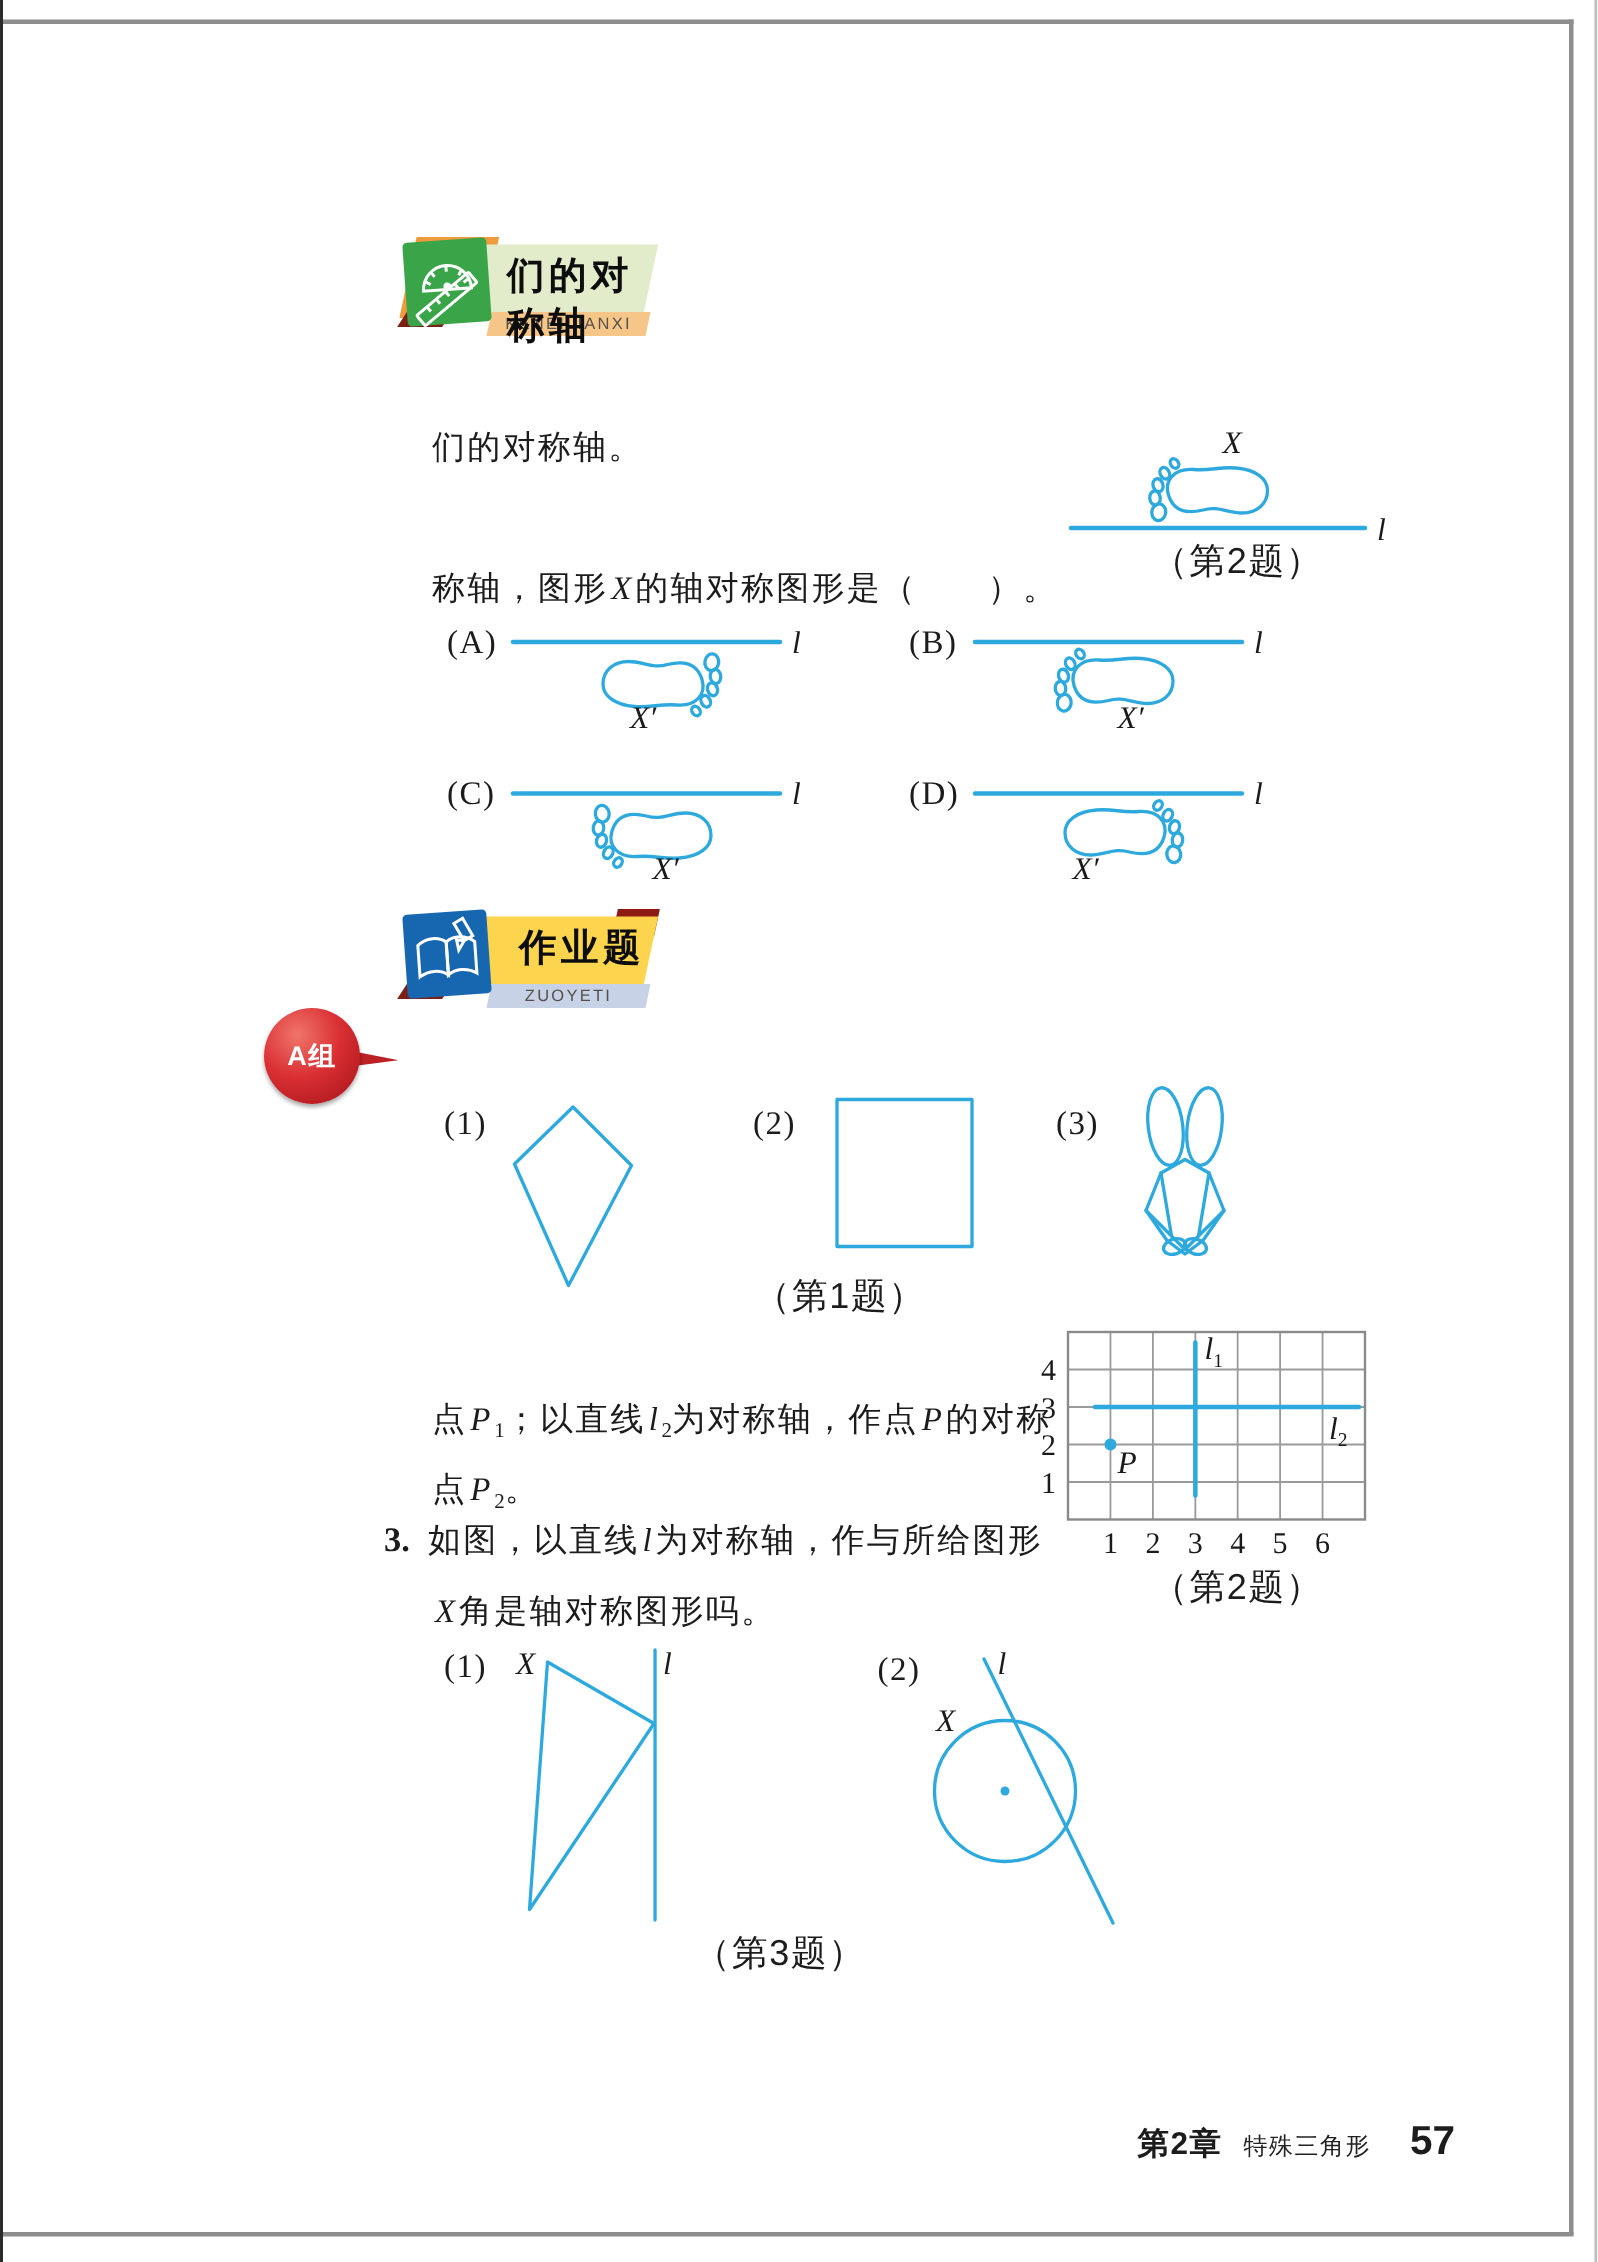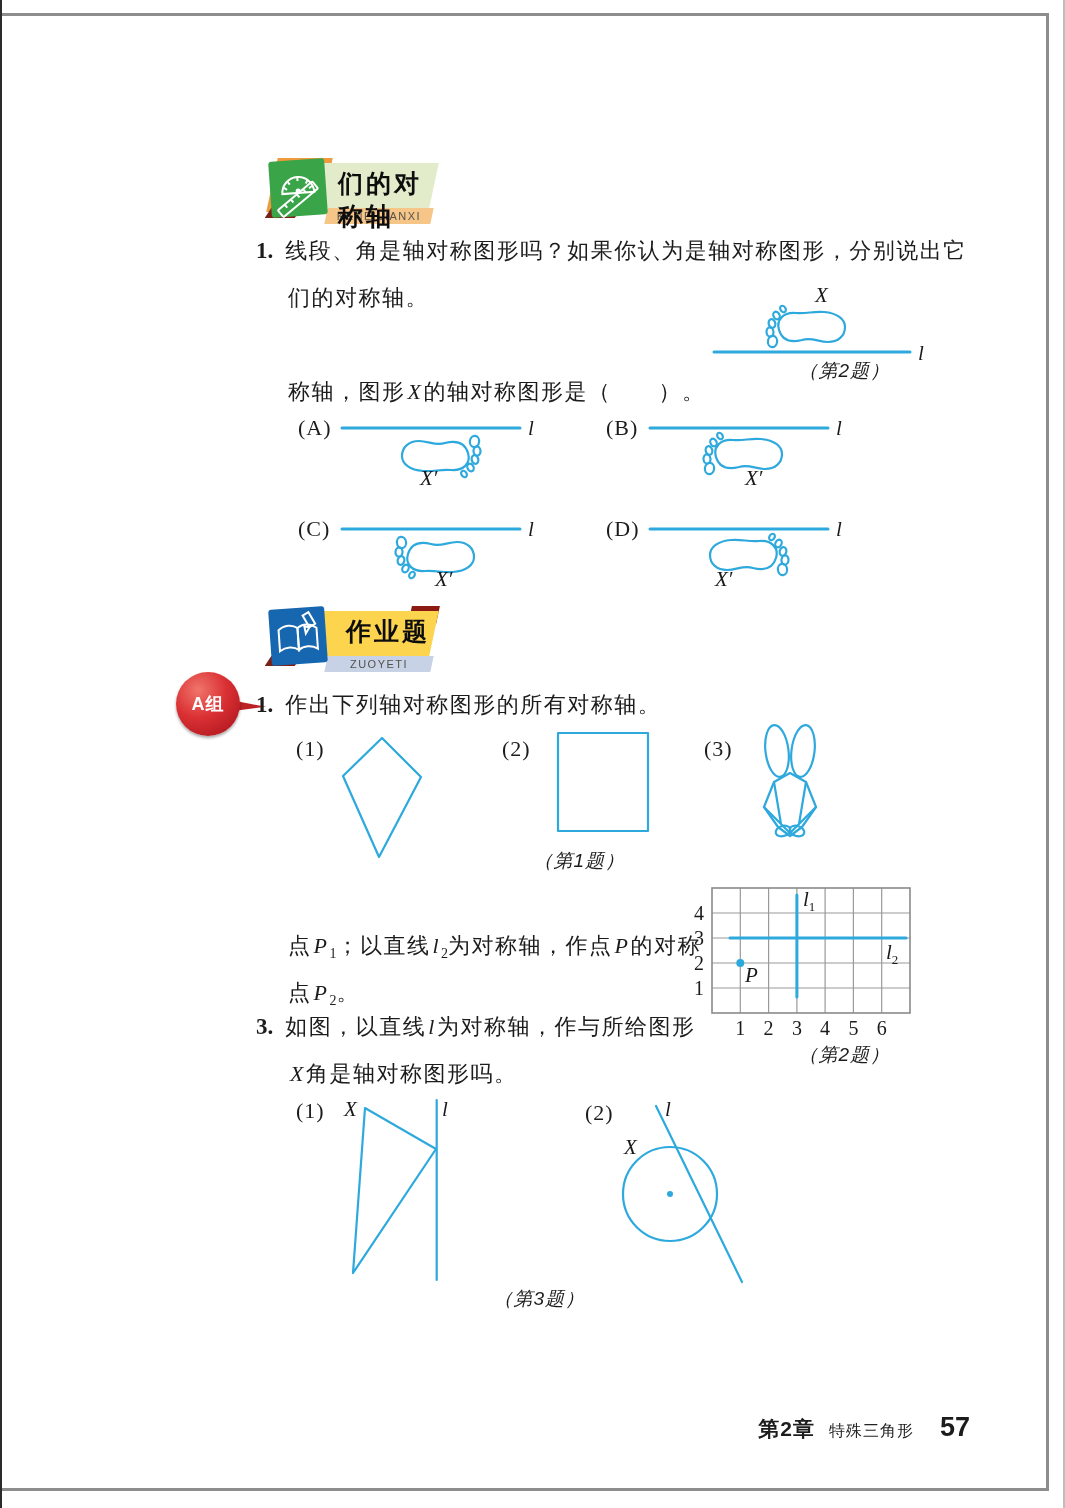--- a/index.html
+++ b/index.html
@@ -10,21 +10,21 @@
   .frame-right{position:absolute;left:1046px;top:13px;width:3px;height:1477px;background:#8d8d8d;}
   .frame-bottom{position:absolute;left:0;top:1488px;width:1049px;height:3px;background:#8d8d8d;}
   .edge-left{position:absolute;left:0;top:0;width:2px;height:1508px;background:#2b2b2b;}
   .edge-right{position:absolute;left:1063px;top:0;width:2px;height:1508px;background:#bdbdbd;}
 
   .row{position:absolute;white-space:nowrap;font-size:22px;letter-spacing:1.5px;line-height:30px;}
   .qnum{font-family:"Liberation Serif",serif;font-weight:bold;font-style:normal;
         letter-spacing:0;margin-right:12px;font-size:23px;}
   .mvar{font-family:"Liberation Serif",serif;font-style:italic;letter-spacing:0.5px;padding:0 2px;}
   .msub{font-family:"Liberation Serif",serif;font-style:normal;font-size:14px;vertical-align:-5px;letter-spacing:0;}
-  .caption{position:absolute;font-size:19px;letter-spacing:1px;text-align:right;color:#1c1c1c;font-style:italic;}
+  .caption{position:absolute;font-size:24px;letter-spacing:1px;text-align:center;color:#1c1c1c;}
   .opt-label{position:absolute;font-family:"Liberation Serif",serif;font-size:22px;letter-spacing:1px;}
   .item-label{position:absolute;font-family:"Liberation Serif",serif;font-size:22px;letter-spacing:1px;}
 
   svg{position:absolute;overflow:visible;}
   .fig-stroke{stroke:#2ea9dd;stroke-width:2.2;fill:none;stroke-linecap:round;stroke-linejoin:round;}
   .fig-line{stroke:#2ea9dd;stroke-width:3;fill:none;stroke-linecap:round;}
   .mtext{font-family:"Liberation Serif",serif;font-style:italic;font-size:21px;fill:#1a1a1a;letter-spacing:0;}
   .tsub{font-family:"Liberation Serif",serif;font-style:normal;font-size:13px;fill:#1a1a1a;}
   .ticktext{font-family:"Liberation Serif",serif;font-style:normal;font-size:20px;fill:#1a1a1a;}
   .gridline{stroke:#9a9a9a;stroke-width:1.2;fill:none;}
@@ -91,23 +91,20 @@
           <g transform="rotate(-36 27 40)">
             <rect x="5" y="35" width="45" height="9" rx="1"></rect>
             <path d="M14,35 v4 M22,35 v4 M30,35 v4 M38,35 v4"></path>
           </g>
         </g>
       </svg>
     </div>
     <div class="b-title" style="left:76px;top:9px;">们的对称轴</div>
   </div>
 
-  <div class="row" style="left:256px;top:236px;">
-    <span class="qnum">1.</span><span><span>线段、角是轴对称图形吗？如果你认为是轴对称图形，分别说出它</span></span>
-  </div>
   <div class="row" style="left:288px;top:283px;"><span>们的对称轴。</span></div>
 
   <div class="row" style="left:288px;top:377px;"><span>称轴，图形</span><span class="mvar">X</span><span>的轴对称图形是（　　）。</span></div>
 
   <svg style="left:712px;top:286px;" width="225" height="84" viewBox="0 0 225 84">
     <text class="mtext" x="103" y="16">X</text>
     <use href="#footprint" xlink:href="#footprint" transform="translate(97,42)"></use>
     <line class="fig-line" x1="2" y1="66" x2="198" y2="66"></line>
     <text class="mtext" x="206" y="74">l</text>
   </svg>
@@ -164,23 +161,20 @@
     <div class="b-title" style="left:84px;top:9px;">作业题</div>
   </div>
 
   <div class="a-badge">
     <svg style="left:50px;top:23px;" width="48" height="20" viewBox="0 0 48 20">
       <polygon points="0,3 46,12 0,18" fill="#bc2126" stroke="#ffffff" stroke-width="2"></polygon>
     </svg>
     <div class="a-circle">A组</div>
   </div>
 
-  <div class="row" style="left:256px;top:690px;">
-    <span class="qnum">1.</span><span>作出下列轴对称图形的所有对称轴。</span>
-  </div>
 
   <span class="item-label" style="left:296px;top:736px;">(1)</span>
   <svg style="left:328px;top:727px;" width="100" height="140" viewBox="0 0 100 140">
     <polygon class="fig-stroke" points="54,11 15,49 51,130 93,50"></polygon>
   </svg>
 
   <span class="item-label" style="left:502px;top:736px;">(2)</span>
   <svg style="left:556px;top:731px;" width="95" height="105" viewBox="0 0 95 105">
     <rect class="fig-stroke" x="2" y="2" width="90" height="98"></rect>
   </svg>

